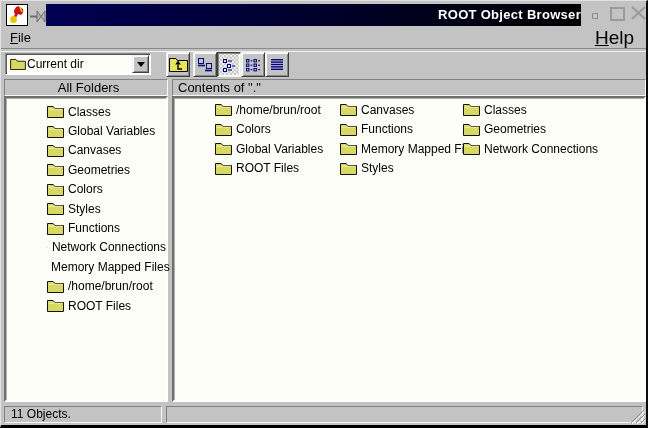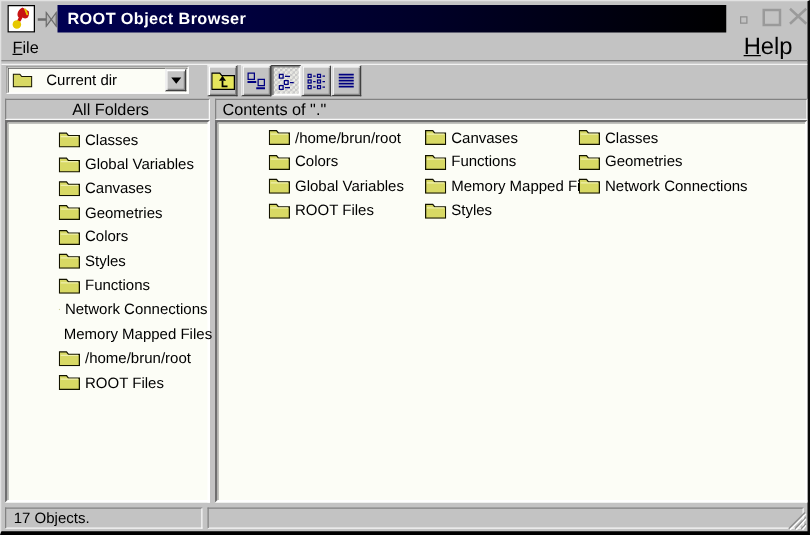--- a/index.html
+++ b/index.html
@@ -12,36 +12,37 @@
   }
   .abs{position:absolute;}
   
   .app-icon{left:5px;top:3px;width:22px;height:22px;background:#fff;border:1px solid #000;box-sizing:border-box;}
   .pin-icon{left:29px;top:8px;width:17px;height:13px;}
   .titlebar{
     left:45px;top:3px;width:535px;height:22px;
     background:linear-gradient(to right,#000052,#000028 55%,#000000);
     color:#fff;font-weight:bold;font-size:13px;line-height:22px;padding-left:8px;box-sizing:border-box;
     letter-spacing:.3px;
+    text-align:right;
   }
   .btn-min{left:591px;top:12px;width:4px;height:4px;border:1px solid #8f8f8f;}
   .btn-max{left:609px;top:6px;width:15px;height:14px;border:2px solid #9a9a9a;box-sizing:border-box;}
   .btn-close{left:629px;top:4px;width:18px;height:17px;}
   
   .menubar{left:0;top:26px;width:100%;height:21px;}
   .menu-items{display:flex;gap:31px;padding-left:9px;font-size:13px;line-height:21px;flex-direction:column;}
   .menu-item{cursor:default;}
   .menu-help{right:12px;top:26px;font-size:19px;line-height:21px;}
   .menu-sep{left:0;top:47px;width:100%;height:2px;border-top:1px solid #898989;border-bottom:1px solid #f2f2f2;box-sizing:content-box;}
   
   .combo{
     left:4px;top:52px;width:146px;height:22px;box-sizing:border-box;
     background:#fcfdf6;border:1px solid;border-color:#8b8b8b #fff #fff #8b8b8b;
     box-shadow:inset 1px 1px 0 #565656;
-    display:flex;align-items:center;gap:11px;padding-left:4px;font-size:12px;
+    display:flex;align-items:center;gap:1px;padding-left:4px;font-size:12px;
   }
   .combo-btn{
     margin-left:auto;margin-right:1px;width:17px;height:18px;background:#c3c3c3;
     border:1px solid;border-color:#f0f0f0 #404040 #404040 #f0f0f0;
     box-shadow:inset 1px 1px 0 #fff, inset -1px -1px 0 #868686;box-sizing:border-box;
   }
   .caret{width:0;height:0;border:4px solid transparent;border-top:5px solid #000;margin:6px auto 0;}
   .tool-btn{
     width:24px;height:25px;background:#c3c3c3;box-sizing:border-box;
     border:1px solid;border-color:#f0f0f0 #404040 #404040 #f0f0f0;
@@ -353,21 +354,21 @@
       <div class="folder-item grid-item" style="left: 253px; top: 43px;">
         <svg class="folder-svg" width="17" height="13" viewBox="0 0 17 13">
     <path d="M0.5 12.5 V1.5 H6.2 L7.8 3.5 H16.5 V12.5 Z" fill="#d8d964" stroke="#141400" stroke-width="1"></path>
     <path d="M1.5 4.2 H15.5" stroke="#efefad" stroke-width="1" fill="none"></path>
   </svg>
         <span class="flabel">Network Connections</span>
       </div>
     </div>
 
   <div class="abs status-cell status-left">
-    <span>17 Objects.</span>
+    <span>11 Objects.</span>
   </div>
   <div class="abs status-cell status-right">
     <span></span>
   </div>
   <div class="abs grip">
     <svg width="16" height="15" viewBox="0 0 16 15">
       <line x1="15" y1="1" x2="2" y2="14" stroke="#8a8a8a"></line>
       <line x1="16" y1="5" x2="7" y2="14" stroke="#8a8a8a"></line>
       <line x1="16" y1="10" x2="12" y2="14" stroke="#8a8a8a"></line>
       <line x1="16" y1="2" x2="3" y2="15" stroke="#fff"></line>

